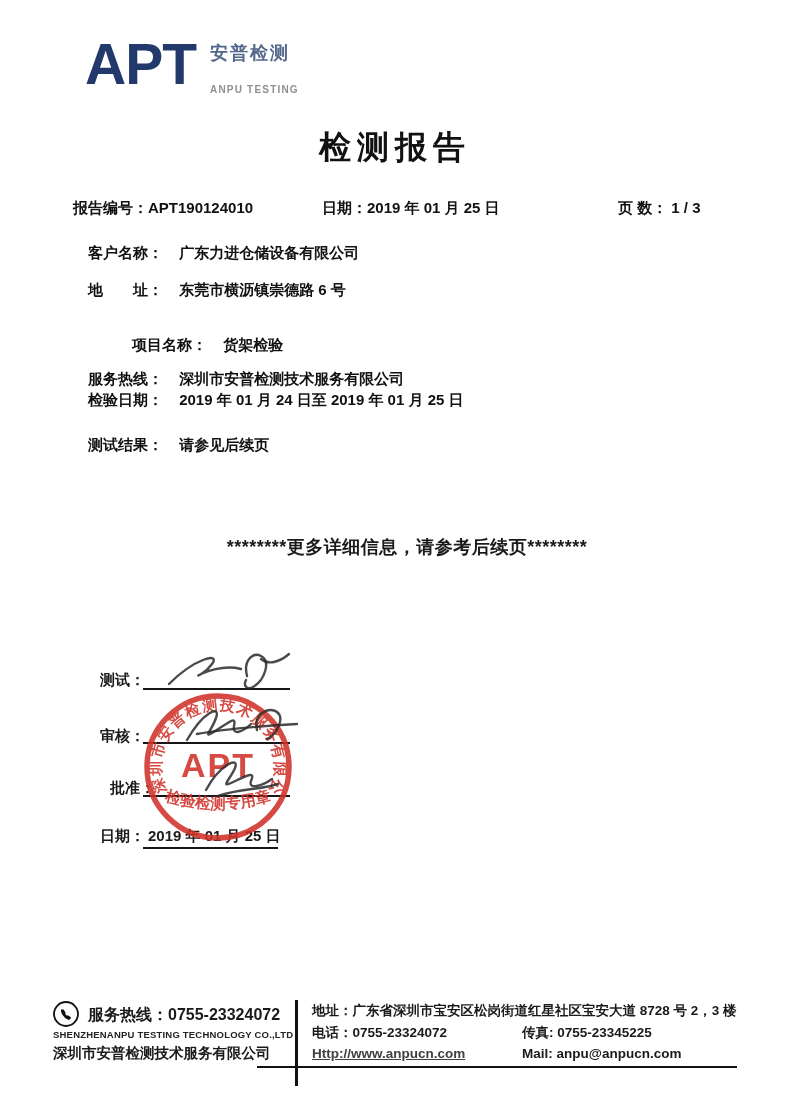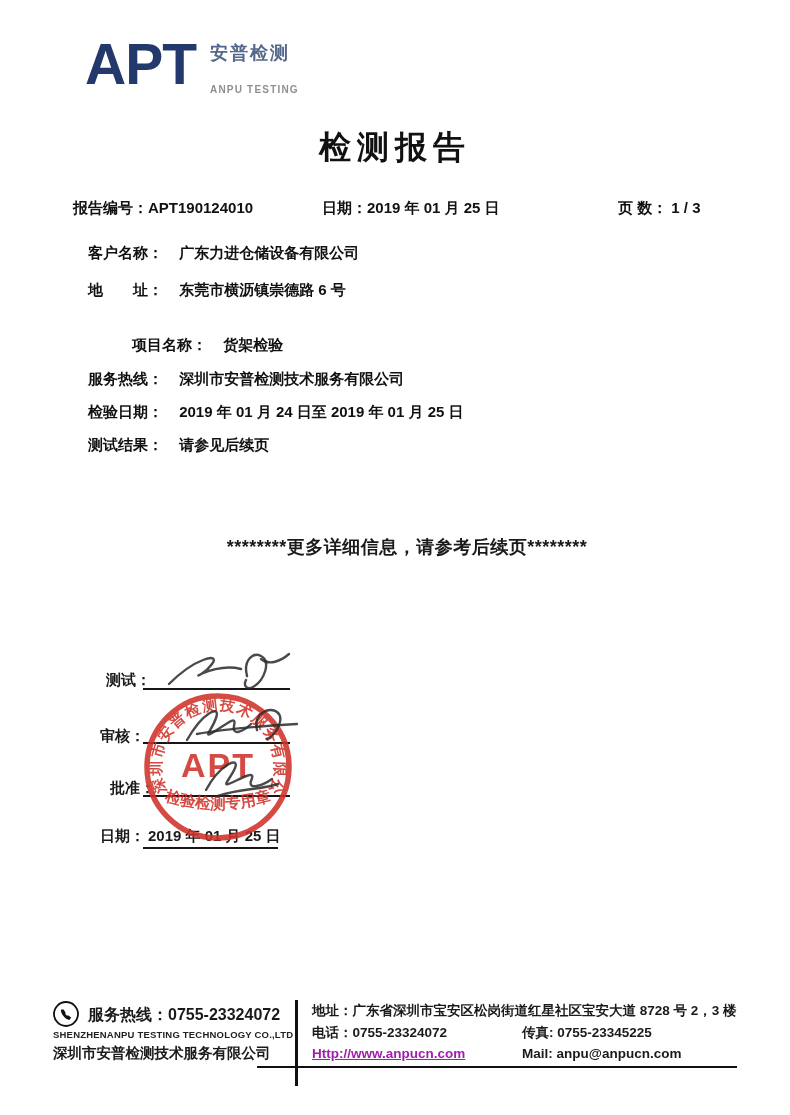--- a/index.html
+++ b/index.html
@@ -27,21 +27,21 @@
 
   .sigline{position:absolute;height:2px;background:#161616;}
 
   
   .f-hot{font-size:16px;}
   .f-en{font-size:9.5px;letter-spacing:.2px;color:#222;}
   .f-cn{font-size:14.5px;}
   .f-r{font-size:13.5px;}
   .vdiv{position:absolute;width:3px;background:#111;}
   .hdiv{position:absolute;height:2px;background:#111;}
-  .link{color:#a21caf;text-decoration:underline;}
+  .link{color:#404040;text-decoration:underline;}
   .sig-svg path{fill:none;stroke:#2a2a2a;stroke-width:2.4;stroke-linecap:round;stroke-linejoin:round;opacity:.85;}
 </style>
 </head>
 <body>
 
 <div class="page">
 
   <div class="abs" style="left:85px;top:36px;display:flex;align-items:flex-start;">
     <span class="logo-apt">APT</span>
     <div style="margin-left:14px;margin-top:8px;">
@@ -72,32 +72,32 @@
   </div>
 
   <div class="abs t15" style="left:88px;top:336px;margin-left:44px;">
     <span class="lbl" style="display:inline-block;width:87px;">项目名称：</span>
     <span class="val">货架检验</span>
   </div>
   <div class="abs t15" style="left:88px;top:370px;">
     <span class="lbl" style="display:inline-block;width:87px;">服务热线：</span>
     <span class="val">深圳市安普检测技术服务有限公司</span>
   </div>
-  <div class="abs t15" style="left:88px;top:403px;">
+  <div class="abs t15" style="left:88px;top:391px;">
     <span class="lbl" style="display:inline-block;width:87px;">检验日期：</span>
     <span class="val">2019 年 01 月 24 日至 2019 年 01 月 25 日</span>
   </div>
   <div class="abs t15" style="left:88px;top:436px;">
     <span class="lbl" style="display:inline-block;width:87px;">测试结果：</span>
     <span class="val">请参见后续页</span>
   </div>
 
   <div class="abs notice" style="top:535px;left:0;">********更多详细信息，请参考后续页********</div>
 
-  <div class="abs t15" style="left:106px;top:671px;">测试：</div>
+  <div class="abs t15" style="left:100px;top:671px;">测试：</div>
   <div class="sigline" style="left:143px;top:688px;width:147px;"></div>
 
   <div class="abs t15" style="left:100px;top:727px;">审核：</div>
   <div class="sigline" style="left:143px;top:742px;width:147px;"></div>
 
   <div class="abs t15" style="left:100px;top:779px;margin-left:10px;">批准：</div>
   <div class="sigline" style="left:143px;top:795px;width:147px;"></div>
 
   <div class="abs t15" style="left:100px;top:827px;">日期：</div>
   <div class="abs t15" style="left:148px;top:827px;">2019 年 01 月 25 日</div>

